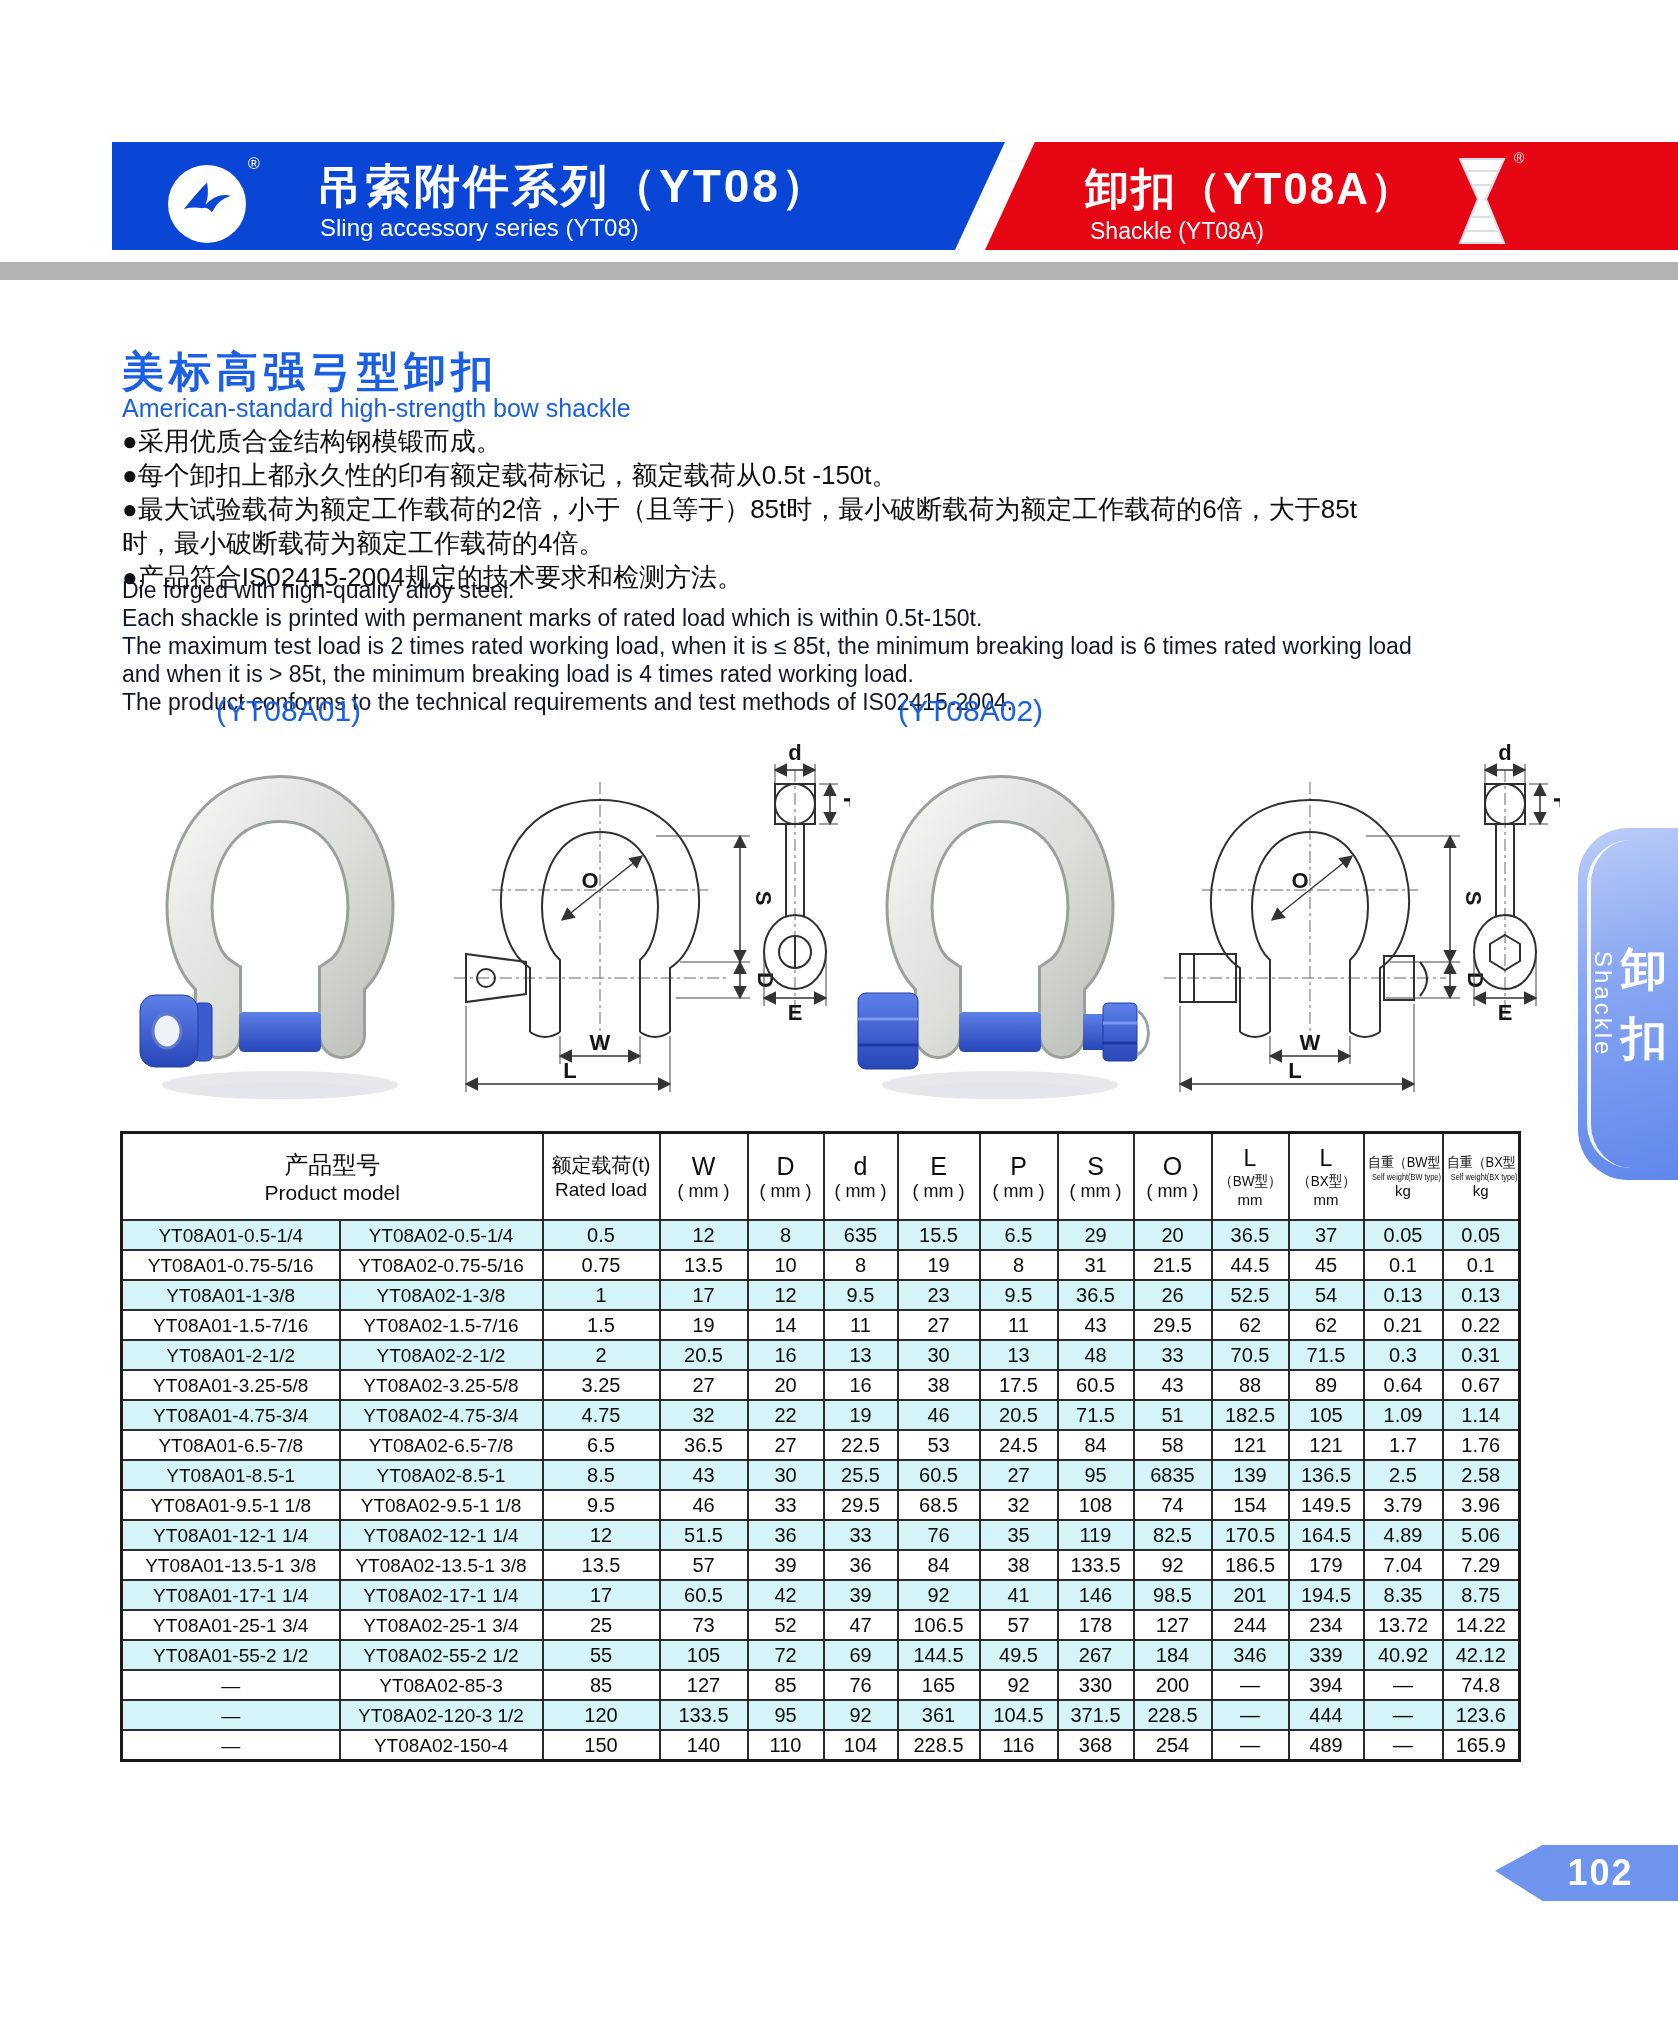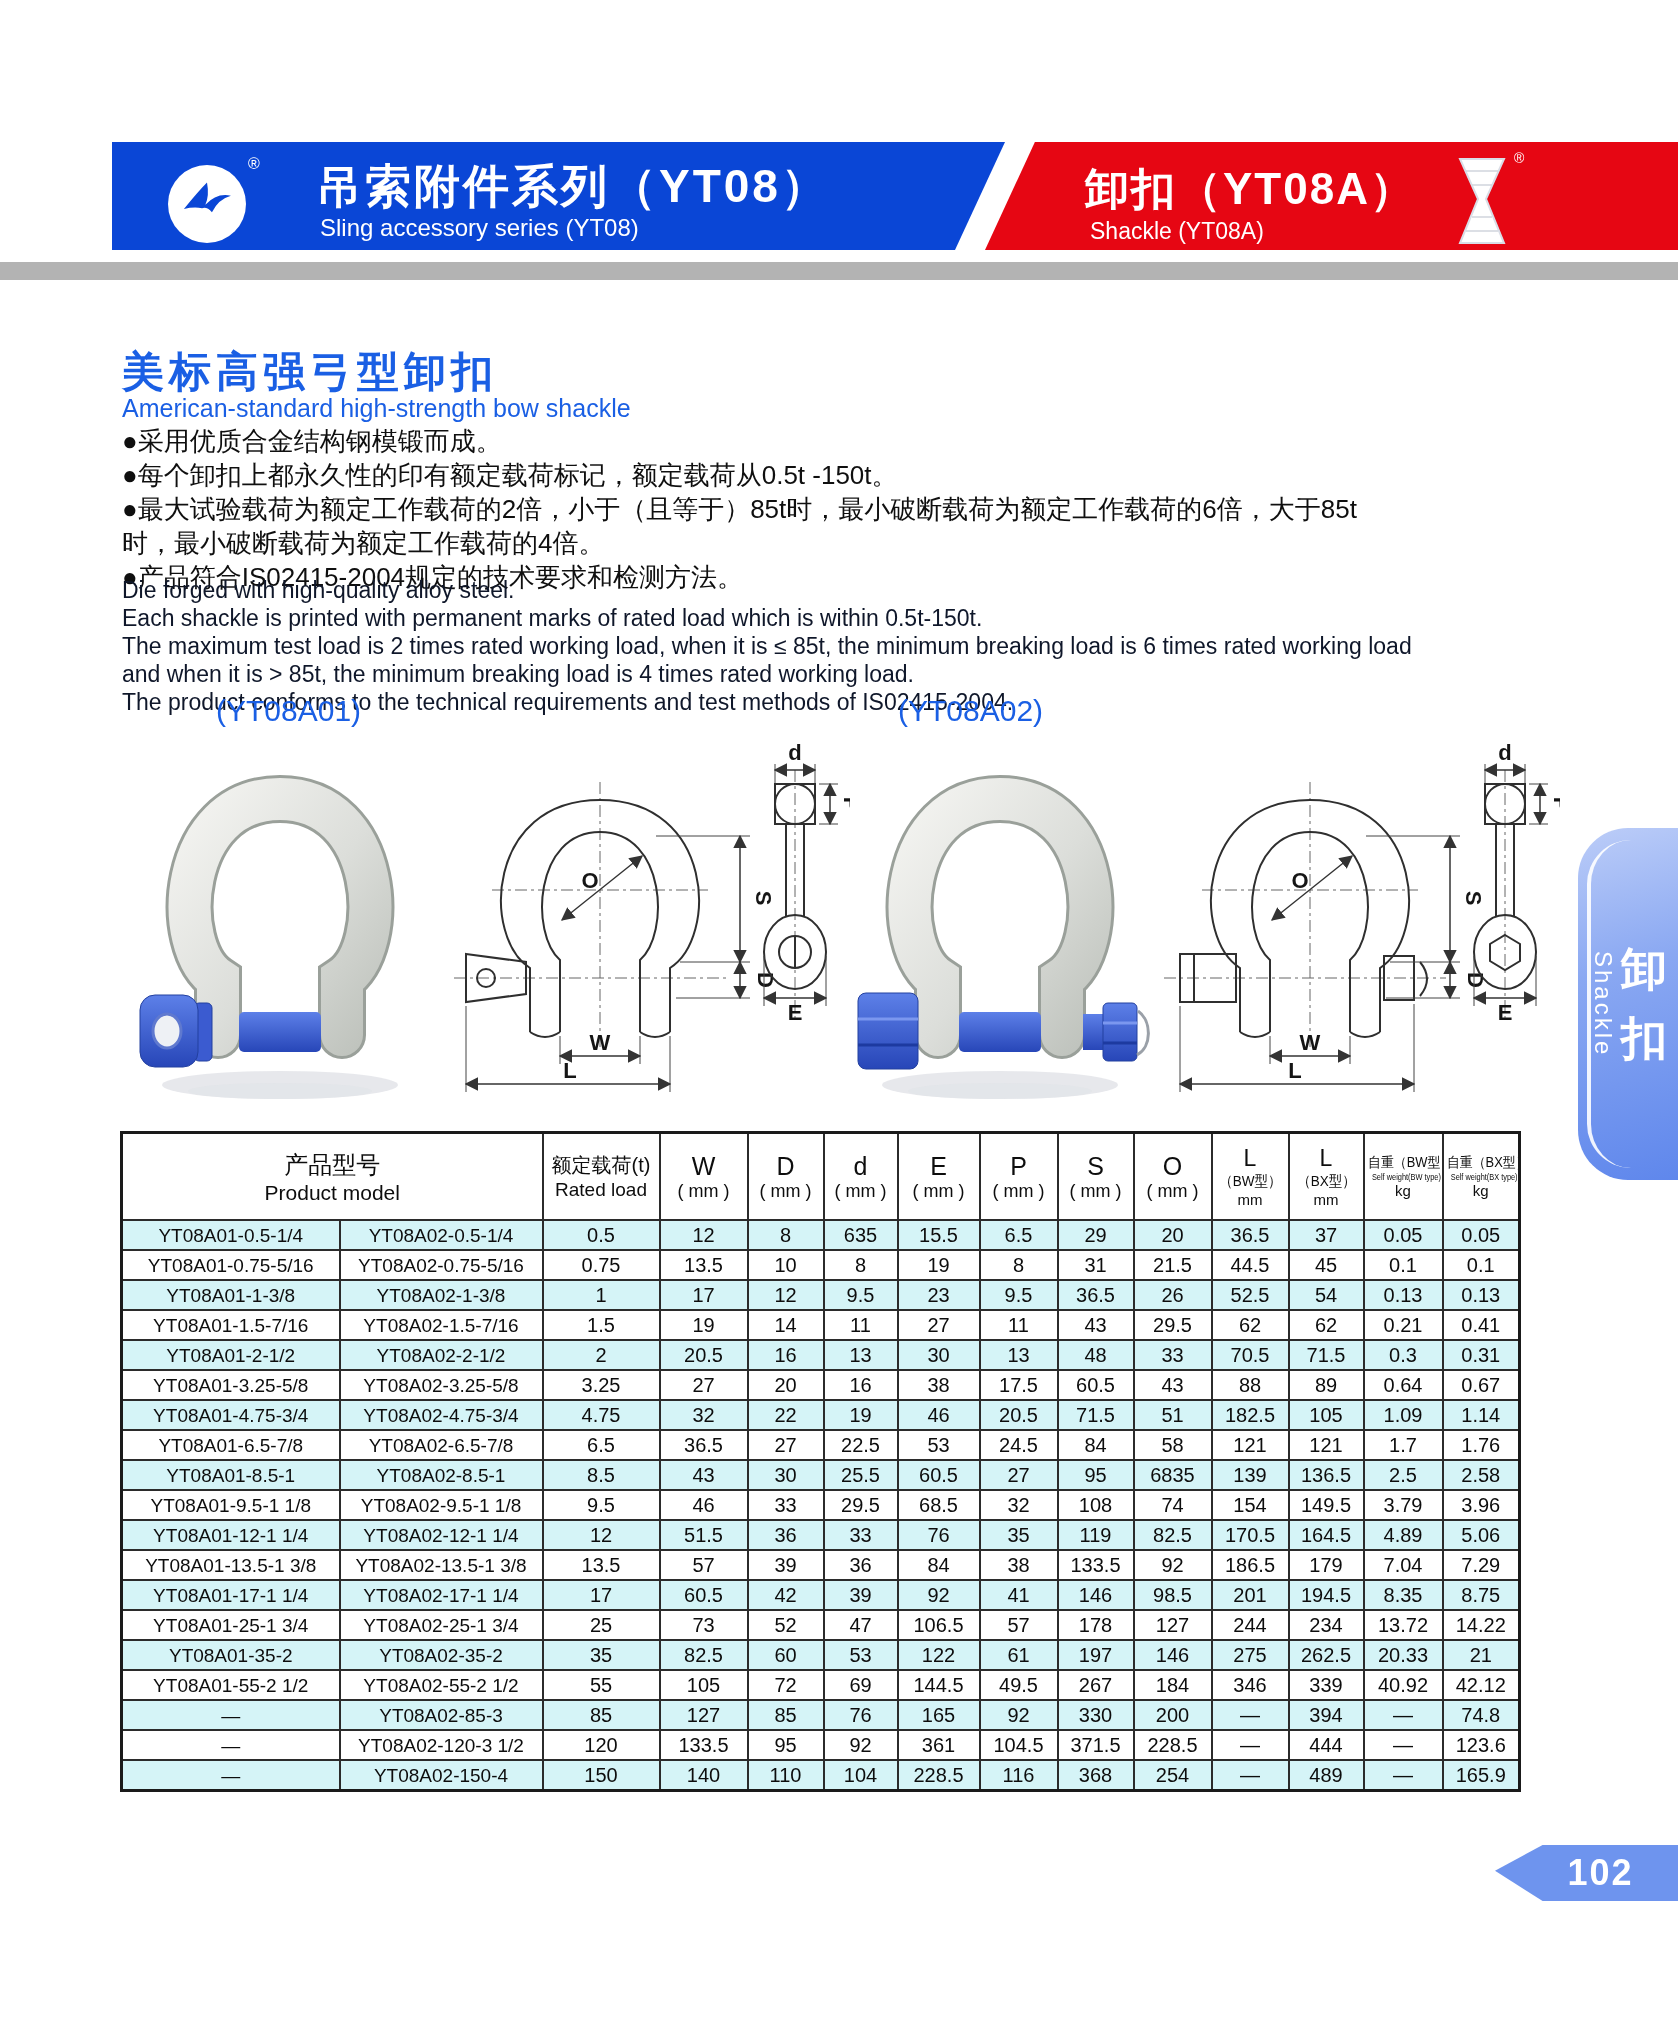--- a/index.html
+++ b/index.html
@@ -421,21 +421,21 @@
             <td>19</td>
             <td>14</td>
             <td>11</td>
             <td>27</td>
             <td>11</td>
             <td>43</td>
             <td>29.5</td>
             <td>62</td>
             <td>62</td>
             <td>0.21</td>
-            <td>0.41</td>
+            <td>0.22</td>
           </tr>
           <tr>
             <td class="model-cell">YT08A01-2-1/2</td>
             <td class="model-cell">YT08A02-2-1/2</td>
             <td>2</td>
             <td>20.5</td>
             <td>16</td>
             <td>13</td>
             <td>30</td>
             <td>13</td>
@@ -584,36 +584,20 @@
             <td>106.5</td>
             <td>57</td>
             <td>178</td>
             <td>127</td>
             <td>244</td>
             <td>234</td>
             <td>13.72</td>
             <td>14.22</td>
           </tr>
           <tr>
-            <td class="model-cell">YT08A01-35-2</td>
-            <td class="model-cell">YT08A02-35-2</td>
-            <td>35</td>
-            <td>82.5</td>
-            <td>60</td>
-            <td>53</td>
-            <td>122</td>
-            <td>61</td>
-            <td>197</td>
-            <td>146</td>
-            <td>275</td>
-            <td>262.5</td>
-            <td>20.33</td>
-            <td>21</td>
-          </tr>
-          <tr>
             <td class="model-cell">YT08A01-55-2 1/2</td>
             <td class="model-cell">YT08A02-55-2 1/2</td>
             <td>55</td>
             <td>105</td>
             <td>72</td>
             <td>69</td>
             <td>144.5</td>
             <td>49.5</td>
             <td>267</td>
             <td>184</td>

